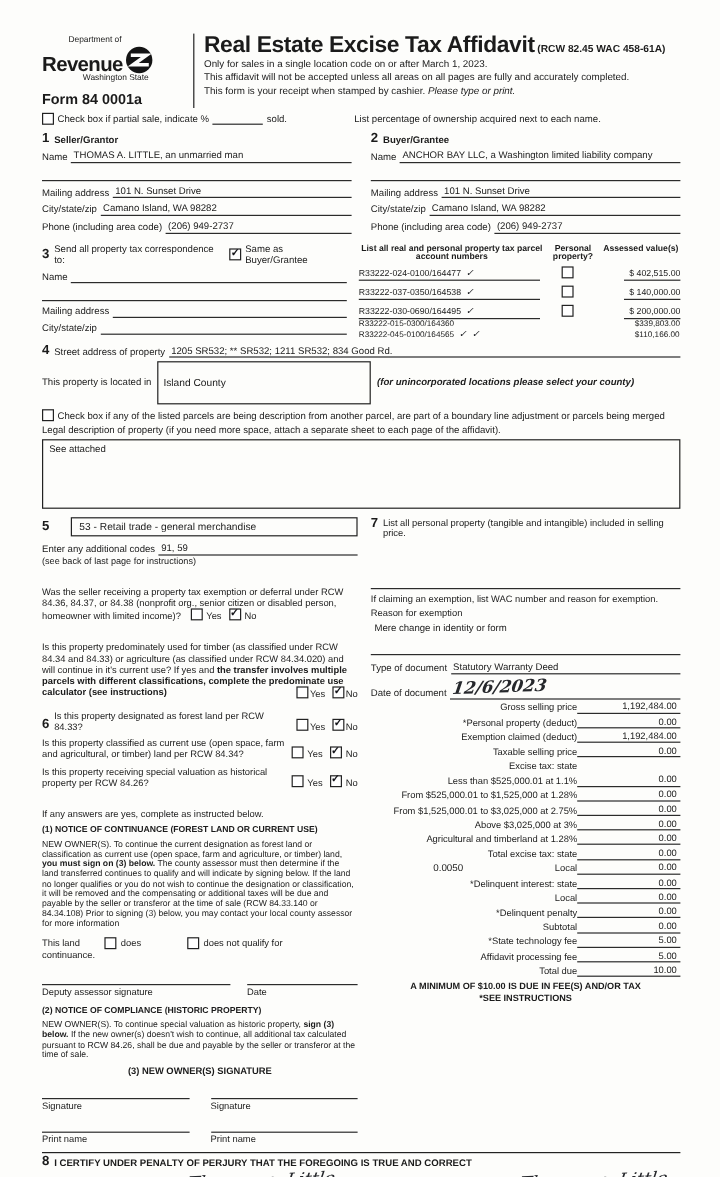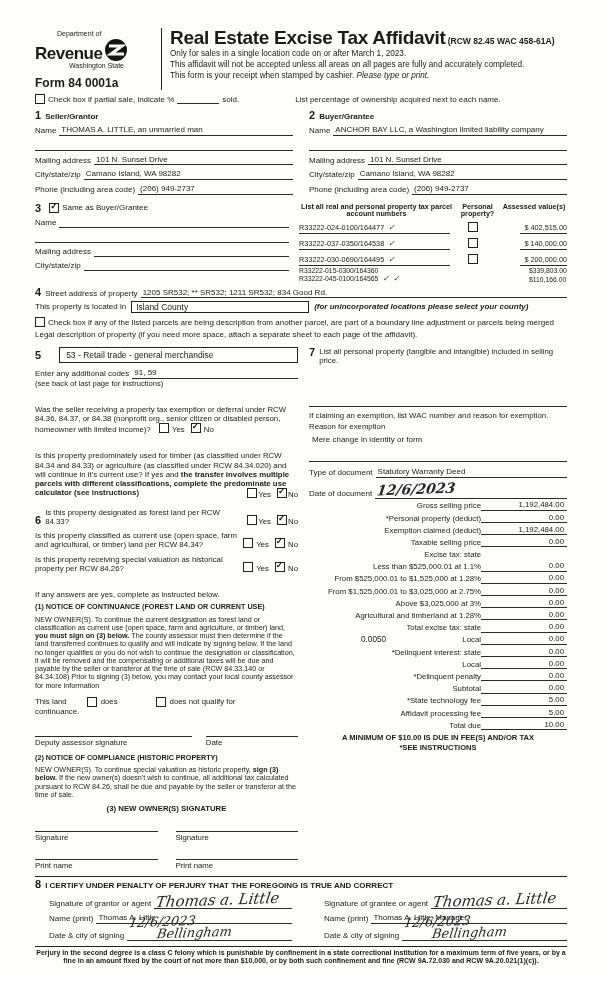--- a/index.html
+++ b/index.html
@@ -42,21 +42,21 @@
   .s3r{width:268px;flex:none;font-size:7.2px;}
   .phead{display:flex;font-weight:bold;text-align:center;line-height:1.1;}
   .ph1{width:155px;}.ph2{width:47px;}.ph3{flex:1;}
   .prow{display:flex;align-items:flex-end;margin-top:4px;font-size:7.3px;}
   .pnum{width:155px;border-bottom:1px solid #2b2b2b;white-space:nowrap;}
   .pcbc{width:47px;text-align:center;}
   .pval{flex:1;border-bottom:1px solid #2b2b2b;padding-left:4px;white-space:nowrap;margin-left:24px;}
   .prow.small{font-size:6.8px;line-height:1.05;margin-top:1px;}
   .prow.small .pnum,.prow.small .pval{border-bottom:none;}
   
-  .countybox{border:1.2px solid #222;width:168px;padding:0 4px;font-size:8.5px;margin:0 5px;}
+  .countybox{border:1.2px solid #222;width:168px;padding:12px 4px;font-size:8.5px;margin:0 5px;}
   .legalbox{border:1.2px solid #222;height:50px;padding:3px 5px;margin-top:2px;}
   
   .mid{display:flex;gap:11px;margin-top:7px;}
   .midl{width:263px;flex:none;}
   .midr{flex:1;min-width:0;}
   .codebox{border:1.2px solid #222;padding:2px 6px;font-size:8.5px;flex:1;margin-left:14px;}
   .note7{font-size:7.6px;}
   .q{font-size:7.8px;line-height:1.18;margin-top:17px;}
   .yn{white-space:nowrap;font-size:7.8px;}
   .yn .cb{margin:0 1px 0 6px;}
@@ -173,20 +173,21 @@
           <span class="lbl">Phone (including area code)</span>
           <span class="fill"><span>(206) 949-2737</span></span>
         </div>
     </div>
   </div>
 
   <div class="s3">
     <div class="s3l">
       <div class="sechead" style="align-items:center">
         <span class="secnum">3</span>
+        <span>Send all property tax correspondence to:</span>
         <span class="cb checked" style="margin:0 3px 0 4px"></span>
         <span>Same as Buyer/Grantee</span>
       </div>
       <div class="frow">
           <span class="lbl">Name</span>
           <span class="fill"></span>
         </div>
       <div class="blankline"></div>
       <div class="frow">
           <span class="lbl">Mailing address</span>
@@ -240,20 +241,21 @@
     <div class="row" style="margin-top:3px;align-items:center">
       <span>This property is located in</span>
       <span class="countybox"><span>Island County</span></span>
       <span class="b i">(for unincorporated locations please select your county)</span>
     </div>
     <div class="row" style="margin-top:4px;align-items:center">
       <span class="cb"></span>
       <span style="margin-left:3px">Check box if any of the listed parcels are being description from another parcel, are part of a boundary line adjustment or parcels being merged</span>
     </div>
     <div style="margin-top:3px">Legal description of property (if you need more space, attach a separate sheet to each page of the affidavit).</div>
+    <div class="legalbox"><span>See attached</span></div>
   </div>
 
   <div class="mid">
 
     <div class="midl">
       <div class="row" style="align-items:center">
         <span class="secnum">5</span>
         <span class="codebox"><span>53 - Retail trade - general merchandise</span></span>
       </div>
       <div class="frow" style="margin-top:5px">

